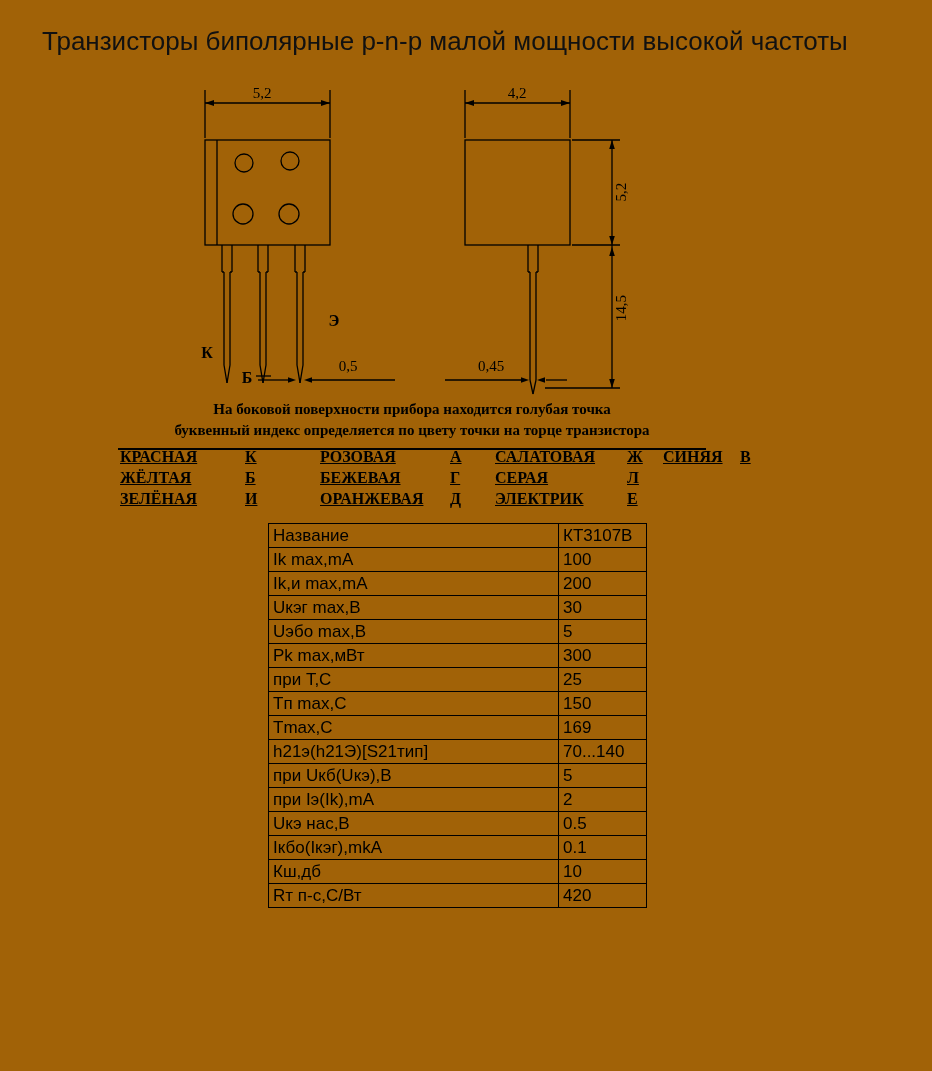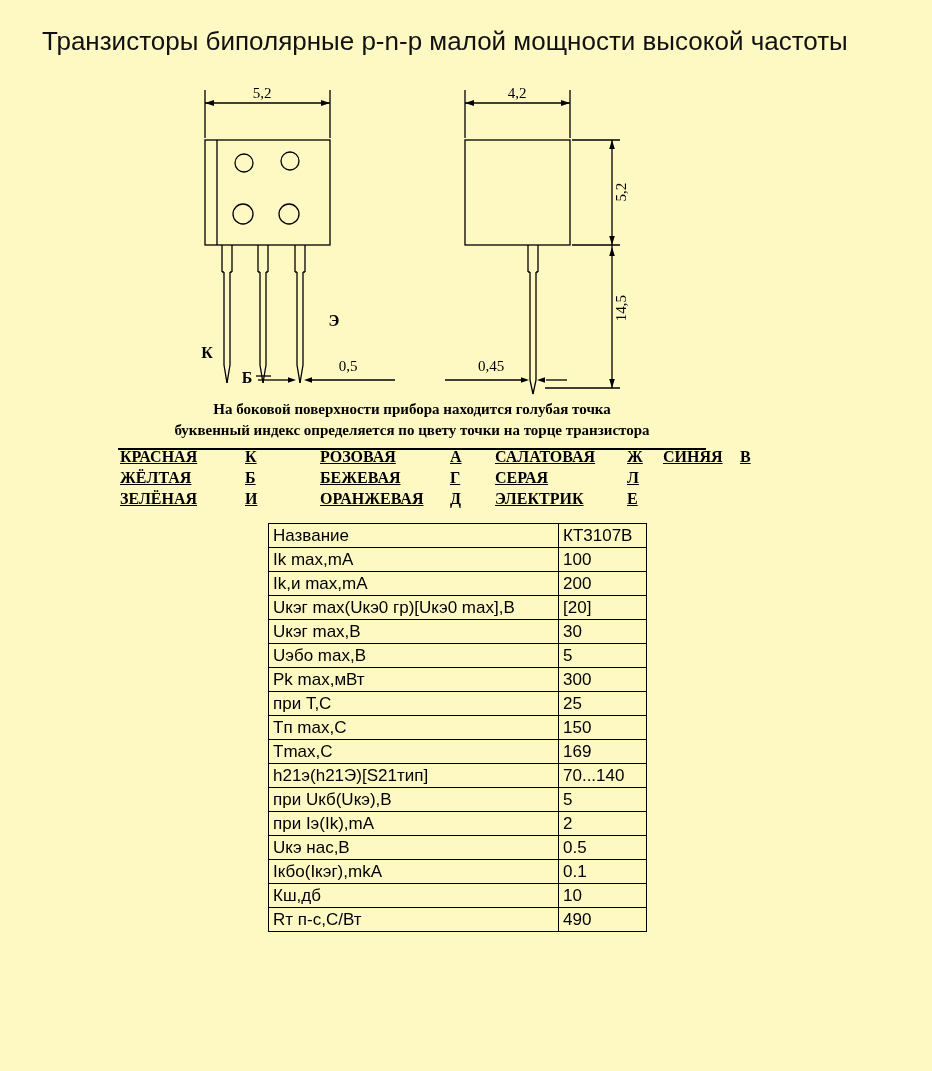--- a/index.html
+++ b/index.html
@@ -2,21 +2,21 @@
 <html><head>
 <meta charset="utf-8">
 <style>
   * { margin:0; padding:0; box-sizing:border-box; }
   html,body { background:#fff; }
   body {
     width:932px; height:1071px;
     font-family:"Liberation Sans", sans-serif;
     color:#000;
   }
-  .page { position:relative; width:932px; height:1071px; background:#fef9c3; overflow:hidden; }
+  .page { position:relative; width:932px; height:1071px; background:#a16207; overflow:hidden; }
 
   .title {
     position:absolute; top:26px; left:42px;
     font-size:26px; font-weight:400; color:#111;
     white-space:nowrap;
   }
 
   .drawings-svg { position:absolute; top:80px; left:0; }
   svg text {
     font-family:"Liberation Serif", serif;
@@ -237,24 +237,20 @@
     </tr>
     <tr>
       <td class="name">Ik max,mA</td>
       <td class="value">100</td>
     </tr>
     <tr>
       <td class="name">Ik,и max,mA</td>
       <td class="value">200</td>
     </tr>
     <tr>
-      <td class="name">Uкэг max(Uкэ0 гр)[Uкэ0 max],В</td>
-      <td class="value">[20]</td>
-    </tr>
-    <tr>
       <td class="name">Uкэг max,В</td>
       <td class="value">30</td>
     </tr>
     <tr>
       <td class="name">Uэбо max,В</td>
       <td class="value">5</td>
     </tr>
     <tr>
       <td class="name">Pk max,мВт</td>
       <td class="value">300</td>
@@ -290,18 +286,18 @@
     <tr>
       <td class="name">Iкбо(Iкэг),mkA</td>
       <td class="value">0.1</td>
     </tr>
     <tr>
       <td class="name">Кш,дб</td>
       <td class="value">10</td>
     </tr>
     <tr>
       <td class="name">Rт п-с,С/Вт</td>
-      <td class="value">490</td>
+      <td class="value">420</td>
     </tr>
   </tbody>
     </table>
 
 </div>
 
 </body></html>

